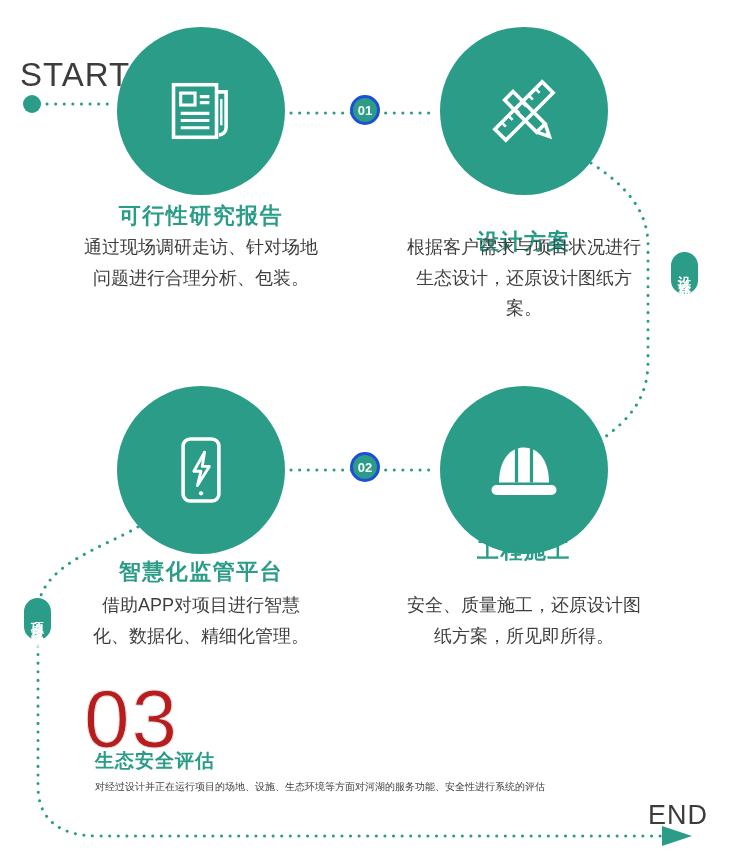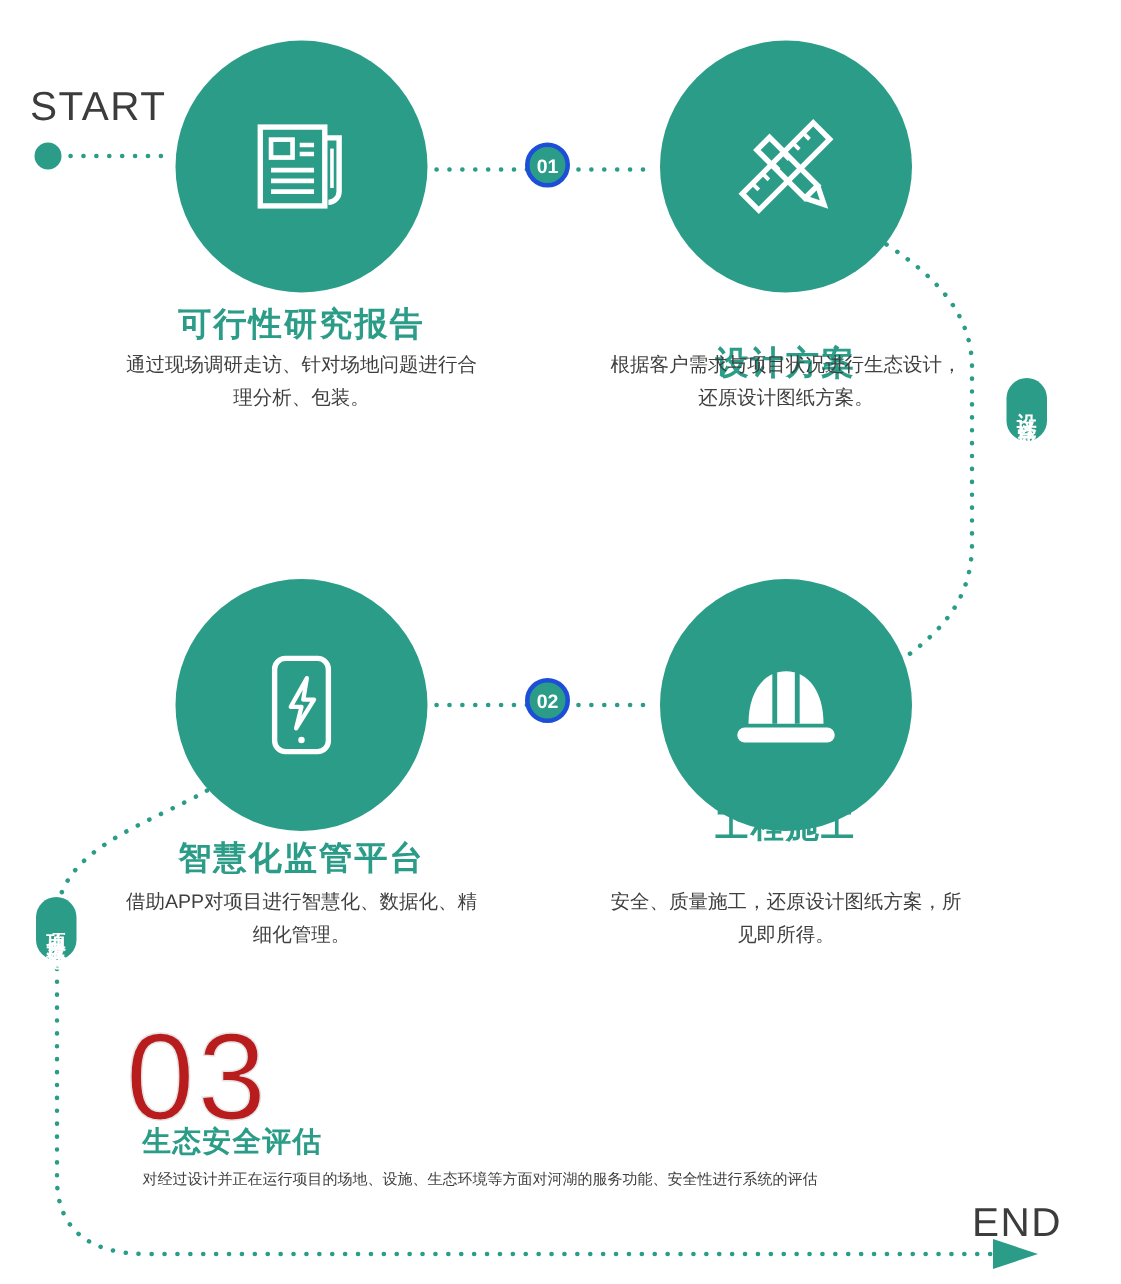--- a/index.html
+++ b/index.html
@@ -14,21 +14,21 @@
   }
   svg.connector {
     position: absolute; left: 0; top: 0; z-index: 0; color: var(--accent);
   }
   .dotted {
     fill: none; stroke: currentColor; stroke-width: 3;
     stroke-linecap: round; stroke-dasharray: 0.1 8.5;
   }
   .start-label {
     position: absolute; left: 20px; top: 56px;
-    font-size: 27px; color: #3c3c3c; letter-spacing: 1px; z-index: 2;
+    font-size: 33px; color: #3c3c3c; letter-spacing: 1px; z-index: 2;
   }
   .end-label {
     position: absolute; left: 648px; top: 800px;
     font-size: 27px; color: #3c3c3c; letter-spacing: 1px; z-index: 2;
   }
   .node {
     position: absolute; width: 168px; height: 168px; border-radius: 50%;
     background: var(--accent); z-index: 2;
     display: flex; align-items: center; justify-content: center;
   }
@@ -49,21 +49,21 @@
     position: absolute; width: 240px; text-align: center;
     font-size: 22px; font-weight: bold; color: var(--accent);
     letter-spacing: 1.5px; z-index: 2;
   }
   .t1 { left: 81px; top: 201px; }
   .t2 { left: 404px; top: 201px; margin-top: 26px; }
   .t3 { left: 81px; top: 557px; }
   .t4 { left: 404px; top: 536px; }
   .step-desc {
     position: absolute; width: 234px; text-align: center;
-    font-size: 13px; color: var(--text); line-height: 1.7; z-index: 2;
+    font-size: 18px; color: var(--text); line-height: 1.7; z-index: 2;
   }
   .d1 { left: 84px; top: 232px; }
   .d2 { left: 407px; top: 232px; }
   .d3 { left: 84px; top: 590px; }
   .d4 { left: 407px; top: 590px; }
   .pill {
     position: absolute; background: var(--accent); color: #fff;
     border-radius: 14px; padding: 13px 7px; z-index: 3;
     writing-mode: vertical-rl; text-orientation: upright;
     font-size: 13px; font-weight: bold; letter-spacing: 4px; line-height: 1;

